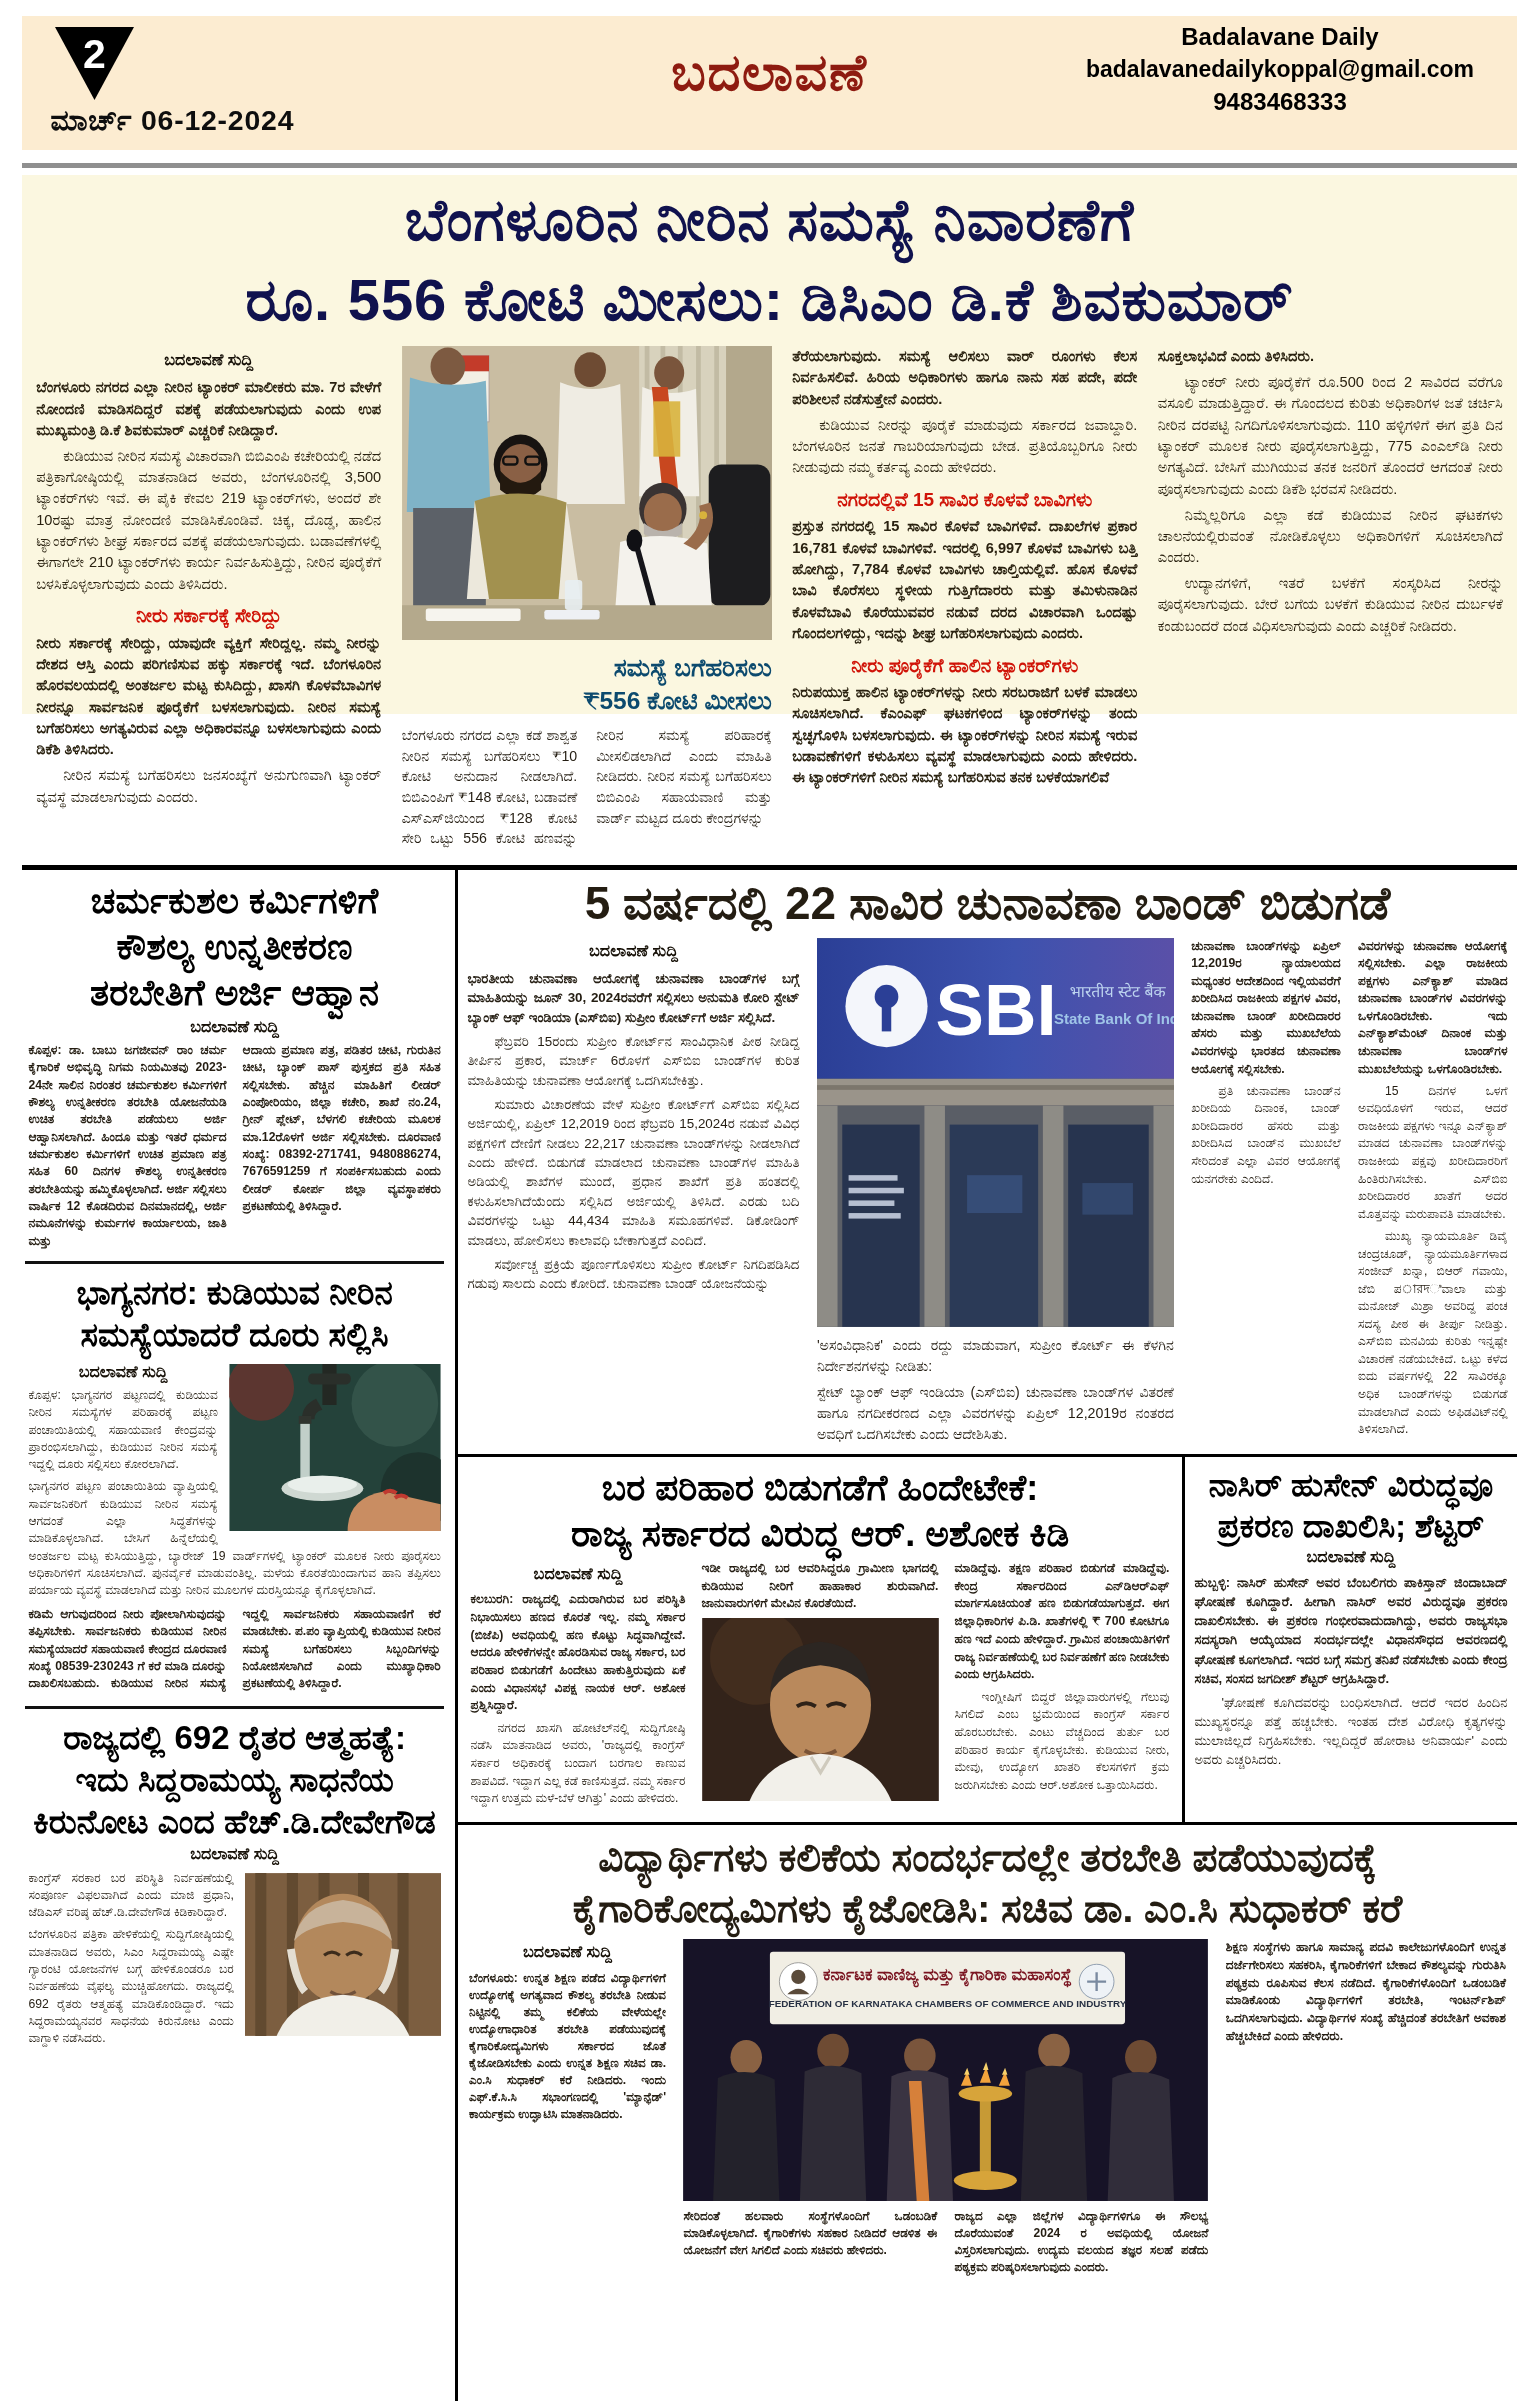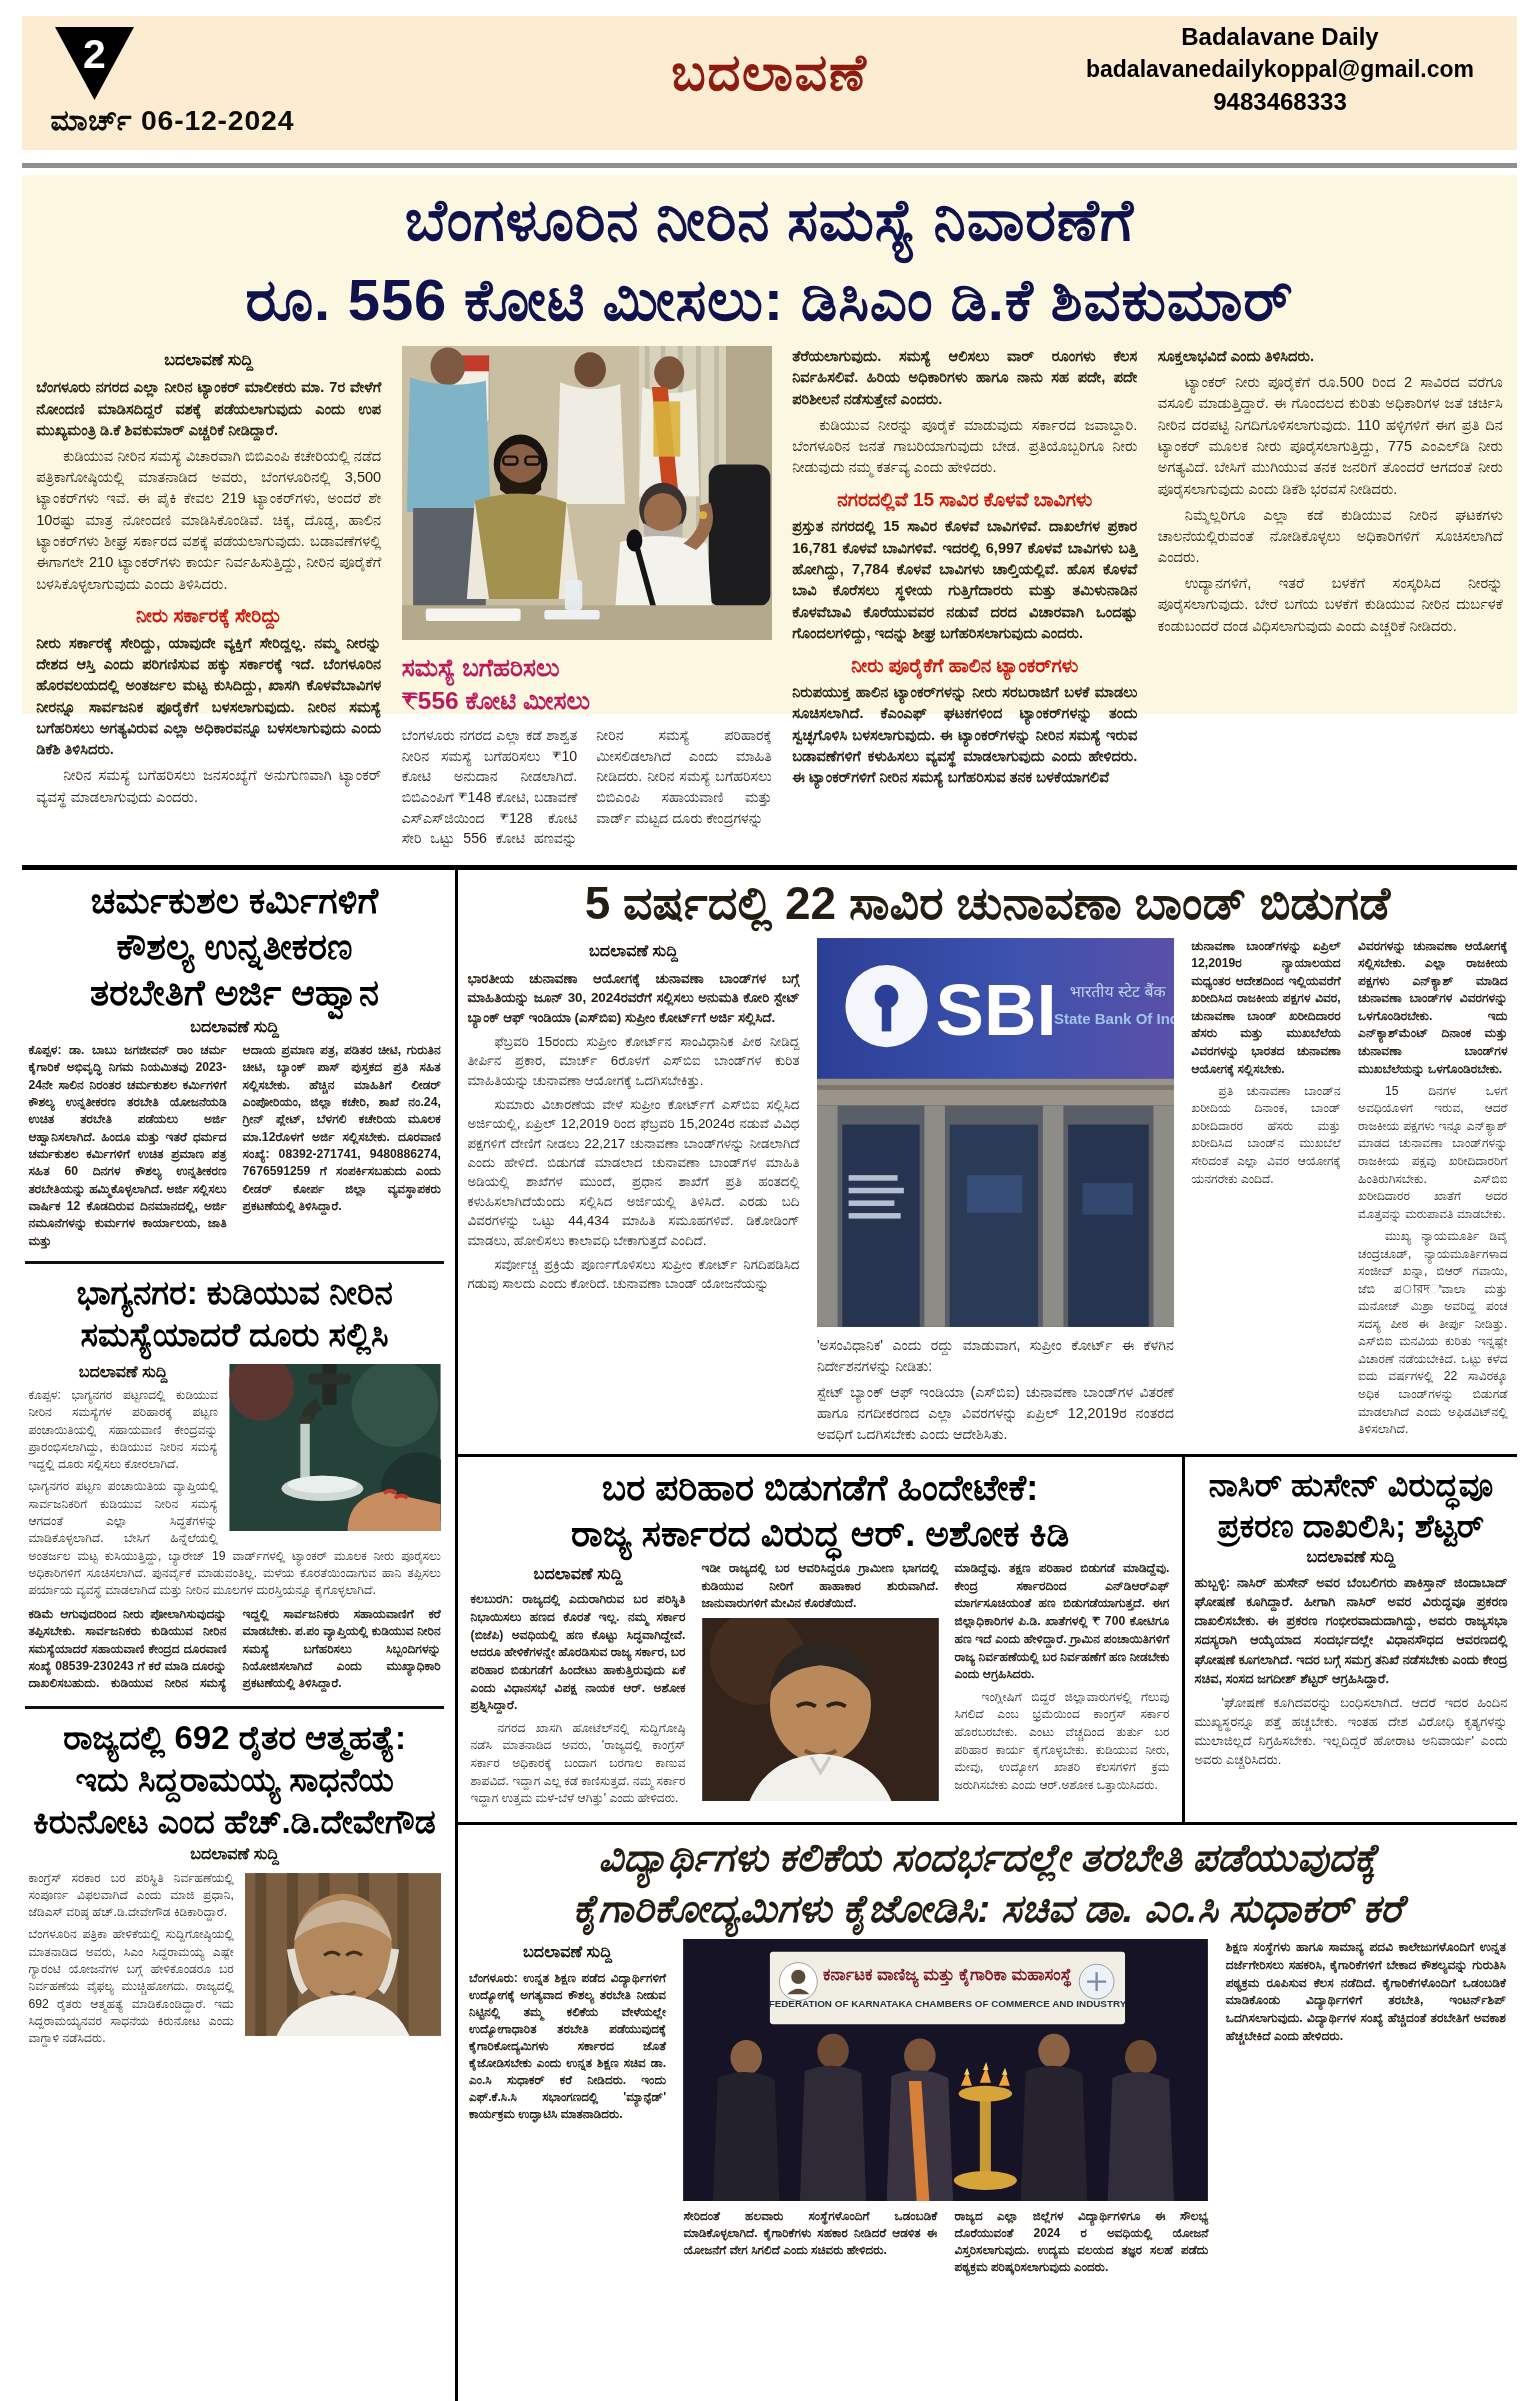--- a/index.html
+++ b/index.html
@@ -23,21 +23,21 @@
               padding:4.7px 14.2px;box-sizing:border-box;}
   .main-h{ text-align:center;color:#10124e;font-weight:bold;font-size:58px;line-height:1.38;
            white-space:nowrap;letter-spacing:0.8px;}
   .story-cols{display:flex;gap:20.5px;margin-top:6.3px;}
   .s-col{flex:1;font-size:14.6px;line-height:1.46;text-align:justify;color:#29210f;}
   .byline{text-align:center;font-weight:bold;font-size:16px;margin:1.6px 0 6.3px;color:#161007;}
   .red-sub{color:#d01408;font-weight:bold;text-align:center;font-size:19px;margin:9.5px 0 4.7px;line-height:1.25;}
   .para{margin:0 0 4.7px;text-indent:27px;}
   .para.noindent{text-indent:0;font-weight:bold;}
   .photo-col{flex:0 0 370px;}
-  .caption{color:#be185d;text-align:left;font-weight:bold;font-size:24.5px;line-height:1.35;margin:11px 0 8px;}
+  .caption{color:#0c4a6e;text-align:right;font-weight:bold;font-size:24.5px;line-height:1.35;margin:11px 0 8px;}
   .below-photo{column-count:2;column-gap:19px;font-size:14.2px;line-height:1.45;text-align:justify;}
   
   .body-grid{position:absolute;left:22px;right:22px;top:865px;bottom:0;border-top:5.5px solid #000;
              display:flex;background:#fff;}
   .left-rail{flex:0 0 436px;border-right:3.2px solid #000;box-sizing:border-box;padding:0 11px 0 3.2px;}
   .right-rail{flex:1;min-width:0;display:flex;flex-direction:column;}
   .article{padding:8px 3.2px 11px;}
   .rule-top{border-top:3.2px solid #111;}
   .art-h{text-align:center;font-weight:bold;color:#000;line-height:1.28;}
   .h44{font-size:36px;} .h42{font-size:33px;}
@@ -56,21 +56,21 @@
   .ashoka{flex:1;border-right:3.2px solid #000;box-sizing:border-box;padding:8px 12.6px 9.5px;min-width:0;}
   .ashoka-h{font-size:36px;}
   .ashoka-cols{display:flex;gap:16px;margin-top:3.2px;}
   .ash-c{flex:1;font-size:12.2px;line-height:1.45;text-align:justify;min-width:0;}
   .ash-photo-col{flex:0 0 237px;}
   .nasir{flex:0 0 332px;box-sizing:border-box;padding:8px 9.5px;}
   .nasir-h{font-size:32px;}
   .nasir-body{font-size:13px;line-height:1.48;text-align:justify;margin-top:3.2px;}
   
   .sud{border-top:3.2px solid #000;padding:8px 11px;}
-  .sud-h{font-size:39px;text-align:center;font-weight:bold;line-height:1.3;font-style:italic;}
+  .sud-h{font-size:39px;text-align:center;font-weight:bold;line-height:1.3;}
   .sud-row{display:flex;gap:17.4px;margin-top:4.7px;}
   .sud-c1{flex:0 0 197px;font-size:12px;line-height:1.42;text-align:justify;}
   .sud-photo{flex:0 0 525px;}
   .sud-c3{flex:1;font-size:12.2px;line-height:1.45;text-align:justify;min-width:0;}
   .sud-below{column-count:2;column-gap:17.4px;font-size:12px;line-height:1.42;margin-top:6.3px;text-align:justify;}
   
   .float-r{float:right;margin:3.2px 0 4.7px 11px;}
   svg{display:block;}
 </style>
 </head>

